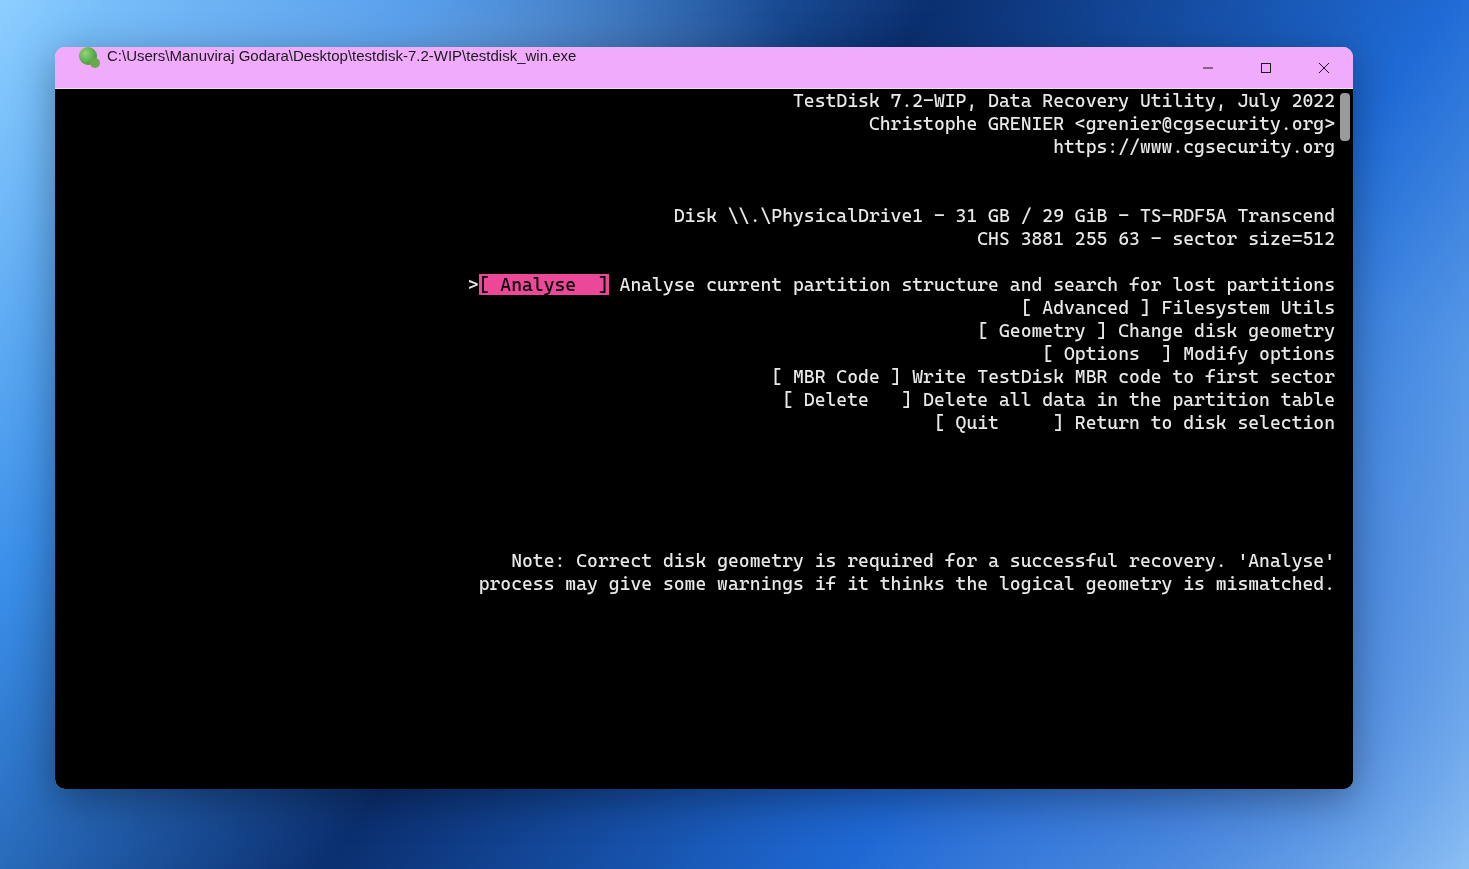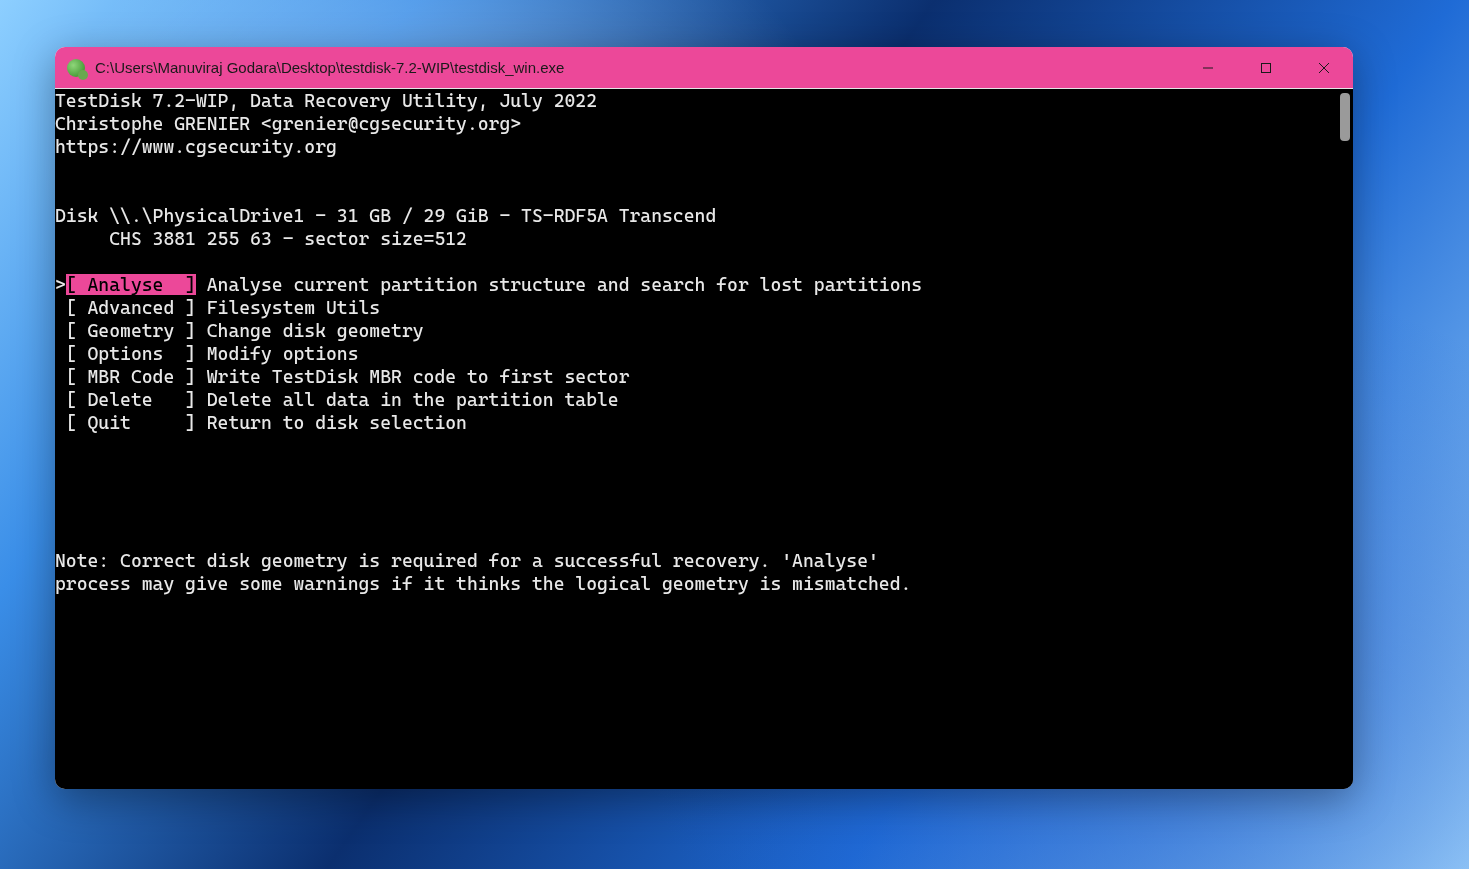--- a/index.html
+++ b/index.html
@@ -32,24 +32,24 @@
       height: 742px;
       background: #ffffff;
       border-radius: 10px;
       box-shadow: 0 10px 40px rgba(0,0,0,0.35);
       overflow: hidden;
       display: flex;
       flex-direction: column;
     }
     .titlebar {
       height: 42px;
-      background: #ec4899;
+      background: #f0abfc;
       display: flex;
-      align-items: center;
-      padding-left: 12px;
+      align-items: flex-start;
+      padding-left: 24px;
       border-bottom: 1px solid #e5e5e5;
     }
     .app-icon {
       width: 18px;
       height: 18px;
       margin-right: 10px;
       background: radial-gradient(circle at 35% 35%, #8fd67a 0%, #4a9e3a 70%);
       border-radius: 50%;
       position: relative;
       flex-shrink: 0;
@@ -87,20 +87,21 @@
     .terminal {
       flex: 1;
       background: #000000;
       color: #e8e8e8;
       font-family: "Cascadia Mono", "Consolas", monospace;
       font-size: 18.5px;
       line-height: 23px;
       padding: 0;
       position: relative;
       overflow: hidden;
+      text-align: right;
     }
     .terminal-content {
       position: absolute;
       left: 0;
       top: 0;
       right: 18px;
       white-space: pre;
     }
     .menu-line {
       display: block;

